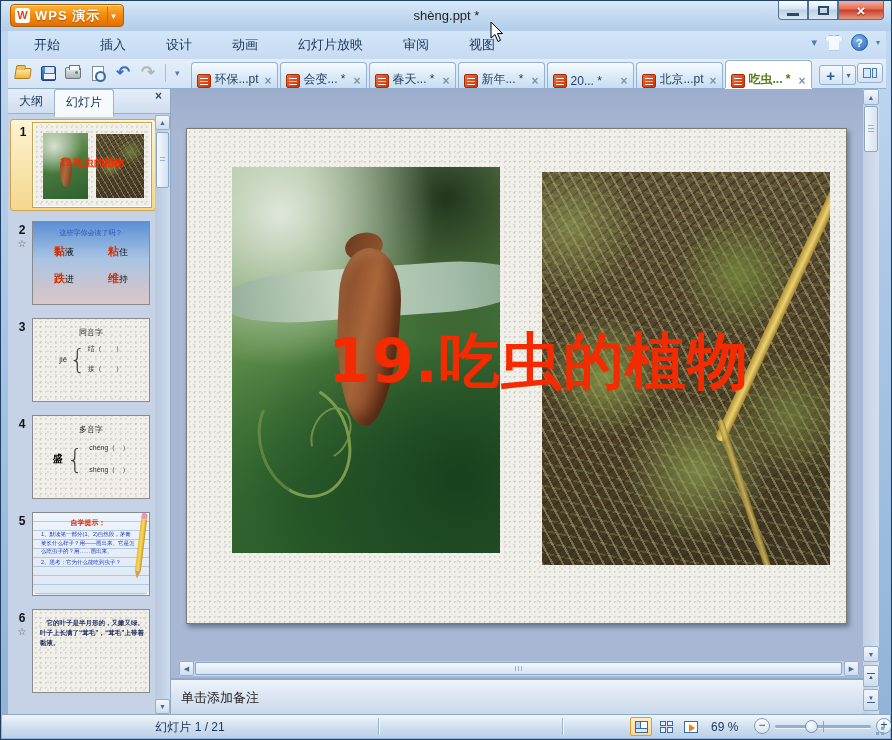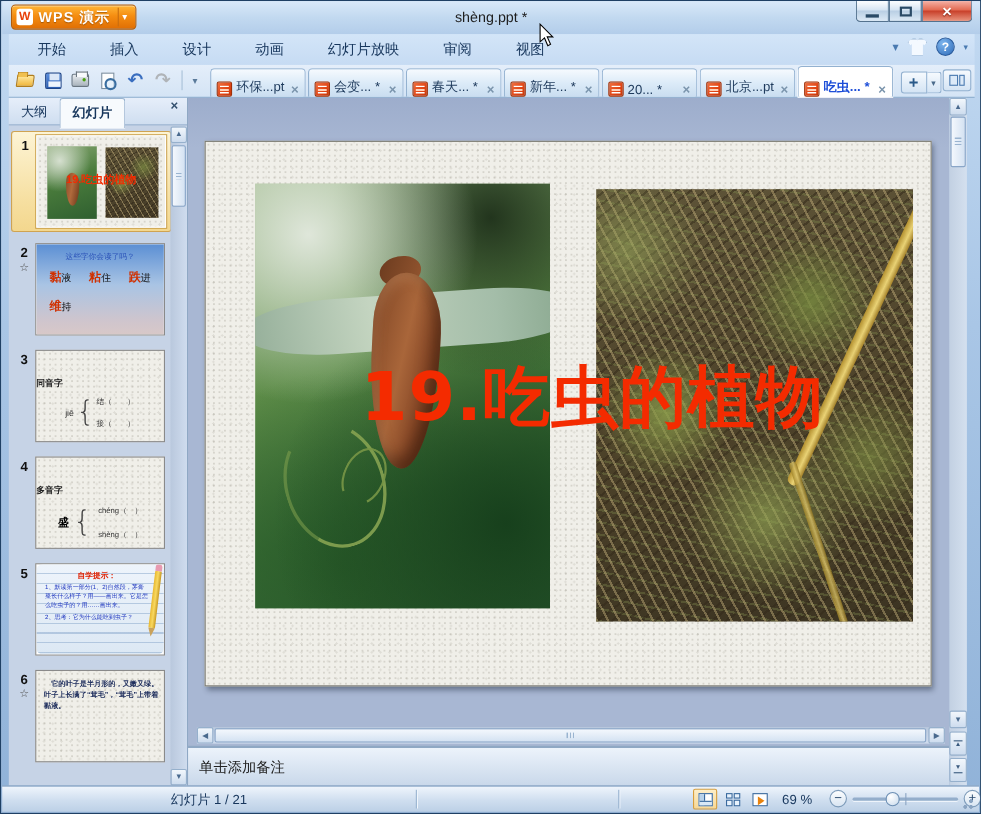--- a/index.html
+++ b/index.html
@@ -77,40 +77,40 @@
     background: linear-gradient(180deg,#f6fafe 0%,#dcebf8 50%,#c9ddf0 100%); }
   .dtab.active { background:#fff; height:28px; box-shadow:0 1px 0 #fff; }
   .ppt-ico { width:14px; height:14px; flex:none; border-radius:2px; margin-right:4px;
     background: linear-gradient(135deg,#f07040 0%,#e04414 60%,#c83808 100%);
     position:relative; border:1px solid #a03008; }
   .ppt-ico::after { content:""; position:absolute; left:2px; top:3px; width:8px; height:7px;
     background: linear-gradient(180deg,#fff 0 1.5px, transparent 1.5px 3px, #ffd0b8 3px 4.5px, transparent 4.5px 6px, #fff 6px 7px); }
   .dtab-label { font-size:12px; color:#1e3least{}}
   .dtab-label { font-size:12px; color:#1e3a5c; white-space:nowrap; overflow:hidden; flex:1; }
   .dtab-close { color:#7a94ac; font-size:12px; font-weight:bold; margin-left:2px; }
-  .dtab.active .dtab-label { color:#1d4ed8; font-weight:bold; }
+  .dtab.active .dtab-label { color:#4d7c0f; font-weight:bold; }
   .newtab-group { display:flex; align-items:center; margin-left:5px; height:26px; }
   .newtab { width:24px; height:20px; border:1px solid #93b1d0; border-radius:3px 0 0 3px;
     background:linear-gradient(180deg,#f6fafe,#d4e4f4); color:#2a5a8a; font-size:15px; font-weight:bold;
     display:flex; align-items:center; justify-content:center; }
   .newtab-arrow { width:13px; height:20px; border:1px solid #93b1d0; border-left:none; border-radius:0 3px 3px 0;
     background:linear-gradient(180deg,#f6fafe,#d4e4f4); color:#4a6a8a; font-size:8px;
     display:flex; align-items:center; justify-content:center; }
   .arrange-btn { position:absolute; right:8px; top:62px; width:26px; height:20px; border:1px solid #93b1d0; border-radius:3px;
     background:linear-gradient(180deg,#f6fafe,#d4e4f4); display:flex; align-items:center; justify-content:center; gap:1px;}
   .arrange-btn i { width:8px; height:10px; border:1px solid #4a7ab0; background:#dceaf8; display:block;}
   .arrange-btn i:last-child { width:5px; height:10px; }
 
   
   .panel { position:absolute; left:7px; top:88px; width:163px; height:625px;
     background:#c6d3e6; border-right:1px solid #8fa8c4; }
   .panel-tabs { height:25px; display:flex; align-items:flex-start;
     background:linear-gradient(180deg,#e6eefa 0%,#cfdef0 100%); border-bottom:1px solid #9ab4d0; }
   .ptab { font-size:12px; color:#17365c; padding:4px 11px 5px; border-radius:3px 3px 0 0; }
-  .ptab.active { background:#f7fafd; border:1px solid #9ab4d0; border-bottom:1px solid #f7fafd; font-weight:bold; margin-bottom:-1px;}
+  .ptab.active { background:#f7fafd; border:1px solid #9ab4d0; border-bottom:1px solid #f7fafd; font-weight:normal; margin-bottom:-1px;}
   .panel-close { margin-left:auto; margin-right:8px; margin-bottom:4px; font-size:12px; font-weight:bold; color:#33506e; }
   .thumb-list { position:absolute; left:0; top:26px; width:148px; bottom:0; overflow:hidden; padding:4px 0 0 2px; }
   .thumb-row { display:flex; margin-bottom:7px; padding:3px 2px; }
   .thumb-row.selected { background:linear-gradient(180deg,#fdf4d5 0%,#f6dfa0 70%,#f3d78e 100%);
     border:1px solid #cfa352; border-radius:3px; }
   .thumb-num { width:20px; flex:none; text-align:center; font-size:12px; font-weight:bold; color:#111; padding-top:2px;}
   .anim-star { display:block; font-size:10px; color:#555; margin-top:1px; }
   .thumb-box { width:118px; height:84px; flex:none; background:#fff; border:1px solid #8a8a8a; position:relative; overflow:hidden;}
   .thumb-row.selected .thumb-box { border:1px solid #fff; box-shadow:0 0 0 1px #caa04a; }
 
@@ -130,26 +130,26 @@
       radial-gradient(circle at 30% 50%, rgba(140,155,75,.85), transparent 25%),
       radial-gradient(circle at 72% 28%, rgba(120,135,65,.8), transparent 22%),
       repeating-linear-gradient(60deg, rgba(190,170,120,.5) 0 1px, transparent 1px 5px),
       repeating-linear-gradient(-35deg, rgba(50,40,25,.6) 0 1px, transparent 1px 4px),
       linear-gradient(170deg,#5c5236,#443a26); }
   .t1-title { position:absolute; left:0; right:0; top:32px; text-align:center; font-size:10px; font-weight:bold; color:#f42b00; letter-spacing:0; }
 
   
   .t2-bg { position:absolute; inset:0; background:linear-gradient(180deg,#5b8fd4 0%,#a9c4e4 45%,#cfc5cd 85%,#d8c8c8 100%); padding-top:6px;}
   .t2-heading { text-align:center; font-size:7px; color:#2a52b8; }
-  .t2-grid { display:grid; grid-template-columns:1fr 1fr 1fr; padding:6px 4px 0; row-gap:12px; }
+  .t2-grid { display:grid; grid-template-columns:1fr 1fr; padding:6px 4px 0; row-gap:12px; }
   .t2-word { text-align:center; font-size:9px; color:#111; }
   .t2-word .r { color:#d03000; font-weight:bold; font-size:11px; }
 
   
-  .t34-heading { text-align:left; font-size:8px; font-weight:bold; color:#222; padding-top:24px;}
+  .t34-heading { text-align:center; font-size:8px; font-weight:normal; color:#222; padding-top:8px;}
   .t3-body { display:flex; align-items:center; justify-content:center; margin-top:6px; font-size:7px; color:#333;}
   .t3-pinyin { font-size:8px; margin-right:2px;}
   .t3-brace { font-size:26px; font-weight:200; color:#444; margin-right:2px; font-family:"DejaVu Sans",sans-serif;}
   .t3-col { display:flex; flex-direction:column; gap:10px; }
   .t4-body { display:flex; align-items:center; justify-content:center; margin-top:8px; font-size:7px; color:#333; gap:4px;}
   .t4-char { font-size:10px; font-weight:bold; color:#000; }
   .t4-col { display:flex; flex-direction:column; gap:12px; }
 
   
   .t5-bg { position:absolute; inset:0; background:

